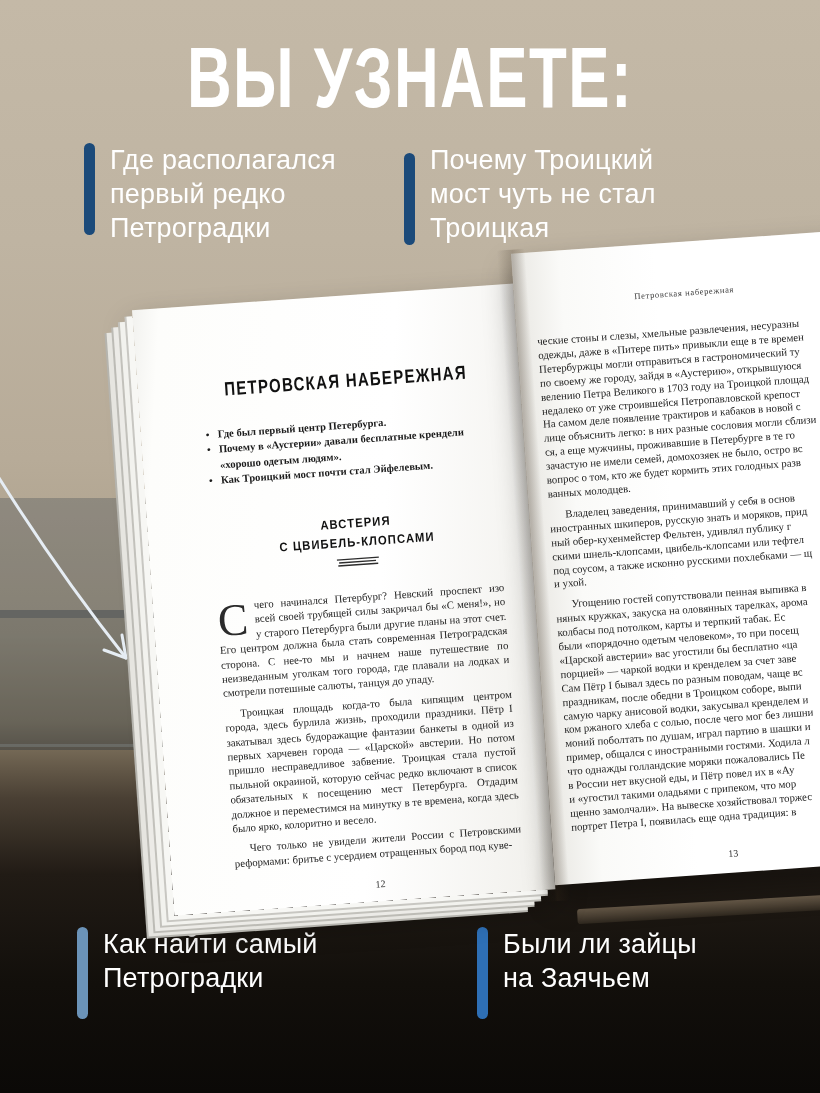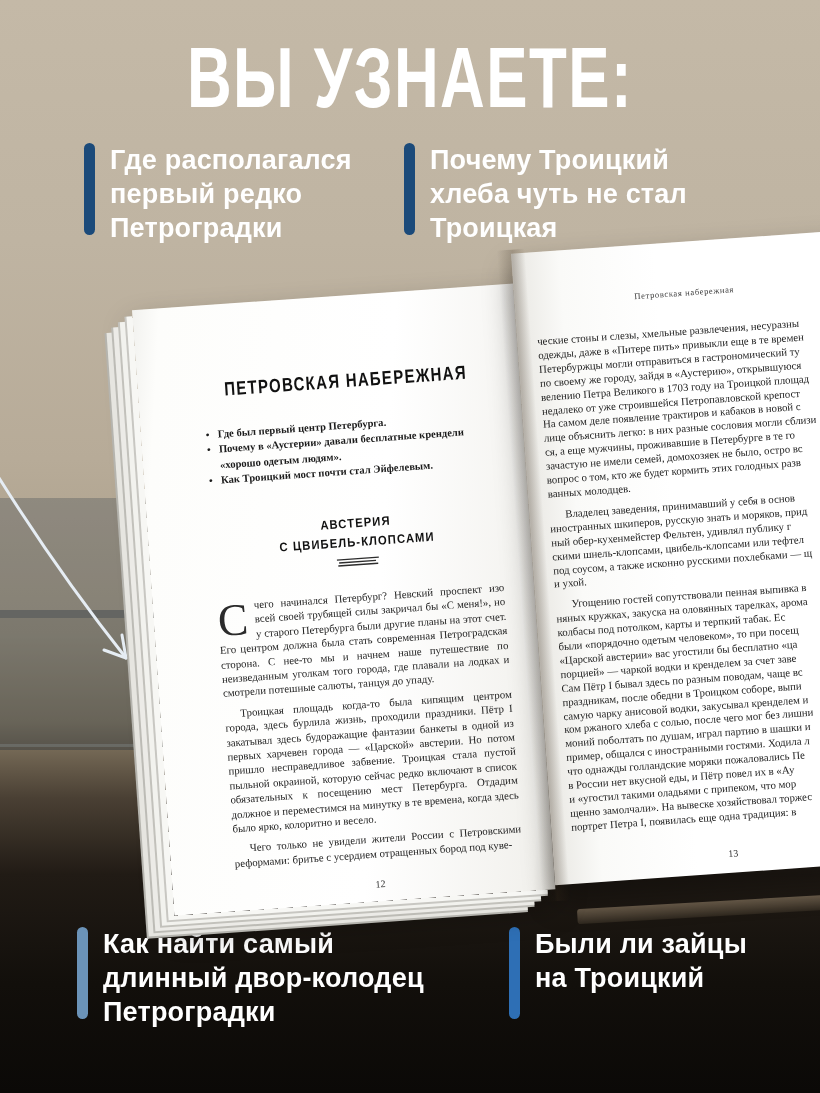--- a/index.html
+++ b/index.html
@@ -30,25 +30,25 @@
   .embank-line{position:absolute;left:0;top:744px;width:280px;height:3px;background:rgba(190,210,228,.16);}
 
   
   .headline{position:absolute;left:0;right:0;top:34px;margin:0;text-align:center;
     color:#ffffff;font-size:86px;font-weight:800;letter-spacing:2px;line-height:1;
     transform:scaleX(.72);font-family:"Liberation Sans",sans-serif;}
 
   
   .benefit{position:absolute;display:flex;gap:15px;align-items:flex-start;}
   .benefit .bar{width:11px;border-radius:6px;flex:0 0 11px;}
-  .benefit .lines{color:#fff;font-size:27px;font-weight:700;line-height:1.26;letter-spacing:.2px;}
+  .benefit .lines{color:#fff;font-size:27px;font-weight:400;line-height:1.26;letter-spacing:.2px;}
   .b1{left:84px;top:143px;}  .b1 .bar{height:92px;}
-  .b2{left:404px;top:143px;} .b2 .bar{height:92px;}
+  .b2{left:404px;top:143px;align-items:flex-end;} .b2 .bar{height:92px;}
   .b3{left:77px;top:927px;}  .b3 .bar{height:92px;}
-  .b4{left:509px;top:927px;} .b4 .bar{height:92px;}
+  .b4{left:477px;top:927px;} .b4 .bar{height:92px;}
 
   
   .arrow-svg{position:absolute;left:-8px;top:466px;width:160px;height:215px;}
 
   
   .book{position:absolute;left:118px;top:250px;width:800px;height:667px;transform:rotate(-4deg);}
   .page{position:absolute;box-shadow:0 16px 30px rgba(0,0,0,.38);}
   .page-left{left:34px;top:34px;width:382px;bottom:26px;
     background:linear-gradient(97deg,#f2f2ef 0%,#fdfdfb 6%,#ffffff 58%,#f2f1ed 95%,#dedcd6 100%);
     box-shadow:-7px 5px 0 -1px #f7f7f4,-8px 6px 0 0 #c8c7c2,
@@ -130,37 +130,36 @@
     <div class="lines">
         <div>Где располагался</div>
         <div>первый редко</div>
         <div>Петроградки</div>
       </div>
   </div>
   <div class="benefit b2">
     <div class="bar" style="background-color: rgb(27, 74, 122);"></div>
     <div class="lines">
         <div>Почему Троицкий</div>
-        <div>хлеба чуть не стал</div>
+        <div>мост чуть не стал</div>
         <div>Троицкая</div>
       </div>
   </div>
   <div class="benefit b3">
     <div class="bar" style="background-color: rgb(107, 147, 184);"></div>
     <div class="lines">
         <div>Как найти самый</div>
-        <div>длинный двор-колодец</div>
         <div>Петроградки</div>
       </div>
   </div>
   <div class="benefit b4">
     <div class="bar" style="background-color: rgb(46, 111, 181);"></div>
     <div class="lines">
         <div>Были ли зайцы</div>
-        <div>на Троицкий</div>
+        <div>на Заячьем</div>
       </div>
   </div>
 
   <div class="book">
     <div class="cover-edge"></div>
 
     <div class="page page-left">
       <div class="lp-inner">
         <div class="chapter-title">
           <span>ПЕТРОВСКАЯ НАБЕРЕЖНАЯ</span>

